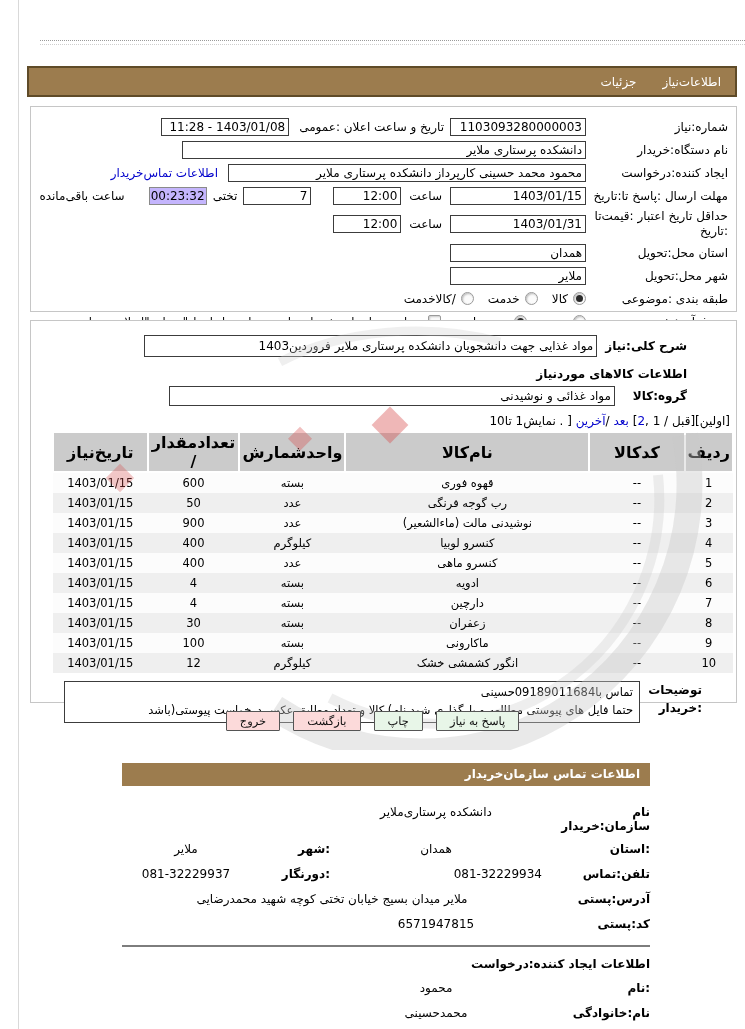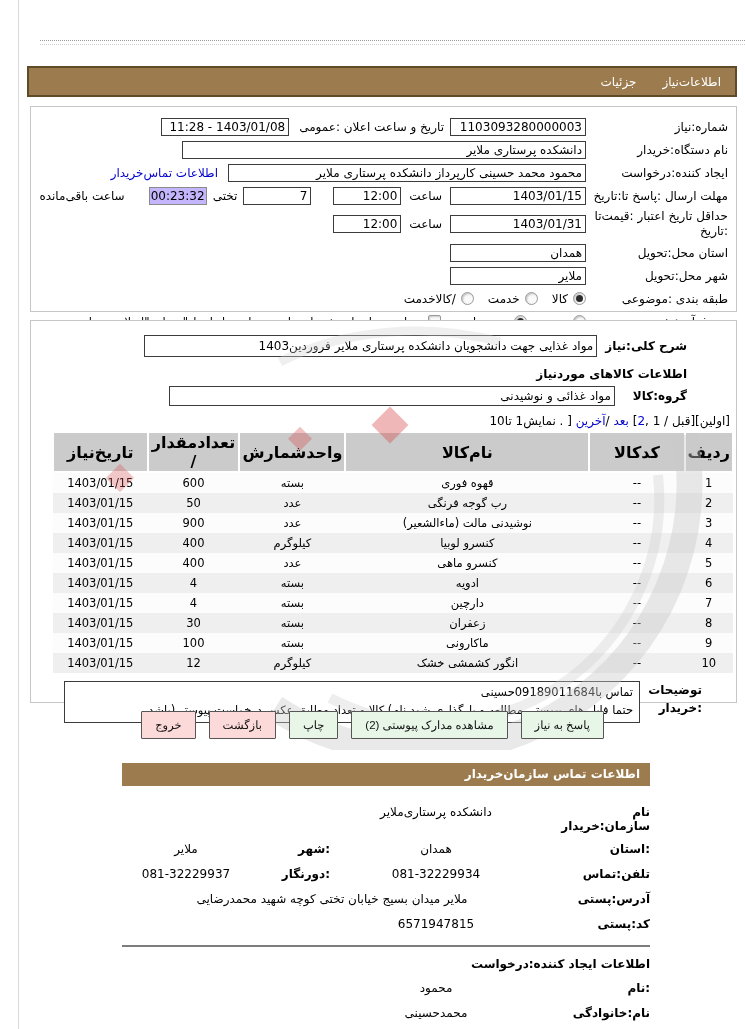--- a/index.html
+++ b/index.html
@@ -39,21 +39,21 @@
   table.items tr:nth-child(even) td{background:#efefef;}
   table.items tr:nth-child(odd) td{background:#fcfcfc;}
   .col-row{width:40px;} .col-code{width:98px;} .col-name{width:256px;} .col-unit{width:94px;} .col-qty{width:92px;} .col-date{width:96px;}
 
   .descrow{display:flex;margin:8px 34px 0 0;align-items:flex-start;}
   .desclabel{width:62px;flex:0 0 62px;font-weight:bold;line-height:1.5;}
   .descbox{border:1px solid #3c3c3c;background:#fff;width:576px;min-height:36px;padding:2px 6px;font-size:11.5px;line-height:1.55;box-sizing:border-box;}
 
   
   .btnbar{position:absolute;top:711px;right:0;left:0;display:flex;justify-content:center;gap:13px;z-index:6;}
-  .btn{border:1px solid #555;border-radius:1px;height:28px;line-height:18px;padding:0 13px;font-size:11.5px;cursor:pointer;color:#111;}
+  .btn{border:1px solid #555;border-radius:1px;height:20px;line-height:18px;padding:0 13px;font-size:11.5px;cursor:pointer;color:#111;}
   .btn.green{background:#e8f6e8;}
   .btn.pink{background:#fcdada;}
 
   
   .bar2{position:absolute;top:763px;right:95px;width:528px;height:23px;background:#9c7c4e;color:#fff;font-weight:bold;line-height:23px;padding-right:10px;box-sizing:border-box;z-index:1;}
   .contact{position:absolute;top:796px;right:95px;width:528px;z-index:1;}
   .crow{display:flex;align-items:flex-start;margin:9px 0;min-height:16px;}
   .clabel{width:108px;flex:0 0 108px;font-weight:bold;}
   .cval{width:212px;flex:0 0 212px;text-align:center;}
   .clabel3{width:80px;flex:0 0 80px;font-weight:bold;}
@@ -270,42 +270,41 @@
     <path d="M 655 115 A 268 268 0 0 1 245 388" fill="none" stroke="#c7c7c7" stroke-width="26" opacity="0.40"></path>
     <path d="M 628 155 A 225 225 0 0 1 300 378" fill="none" stroke="#cfcfcf" stroke-width="10" opacity="0.35"></path>
     <path d="M 470 22 A 210 130 0 0 0 250 42" fill="none" stroke="#d2d2d2" stroke-width="9" opacity="0.35"></path>
     <rect x="347" y="92" width="26" height="26" transform="rotate(45 360 105)" fill="#d84a4a" opacity="0.40"></rect>
     <rect x="262" y="110" width="17" height="17" transform="rotate(45 270 118)" fill="#d84a4a" opacity="0.35"></rect>
     <rect x="80" y="148" width="20" height="20" transform="rotate(45 90 158)" fill="#d84a4a" opacity="0.30"></rect>
   </svg>
 
   <div class="btnbar">
     <button class="btn green">پاسخ به نیاز</button>
-    <button class="btn green">مشاهده مدارک پیوستی (2)</button>
     <button class="btn green">چاپ</button>
     <button class="btn pink">بازگشت</button>
     <button class="btn pink">خروج</button>
   </div>
 
   <div class="bar2">اطلاعات  تماس  سازمان‌خریدار</div>
 
   <div class="contact">
     <div class="crow">
       <span class="clabel">نام سازمان:خریدار</span>
       <span class="cval">دانشکده پرستاری‌ملایر</span>
     </div>
     <div class="crow">
       <span class="clabel">:استان</span>
       <span class="cval">همدان</span>
       <span class="clabel3">:شهر</span>
       <span class="cval3">ملایر</span>
     </div>
     <div class="crow">
       <span class="clabel">تلفن:تماس</span>
-      <span class="cval num" style="text-align:center;">081-32229934</span>
+      <span class="cval num" style="text-align:right;">081-32229934</span>
       <span class="clabel3">:دورنگار</span>
       <span class="cval3 num" style="text-align:center;">081-32229937</span>
     </div>
     <div class="crow">
       <span class="clabel">آدرس:پستی</span>
       <span class="cvalwide">ملایر میدان بسیج خیابان تختی کوچه شهید محمدرضایی</span>
     </div>
     <div class="crow">
       <span class="clabel">کد:پستی</span>
       <span class="cval num" style="text-align:center;">6571947815</span>

